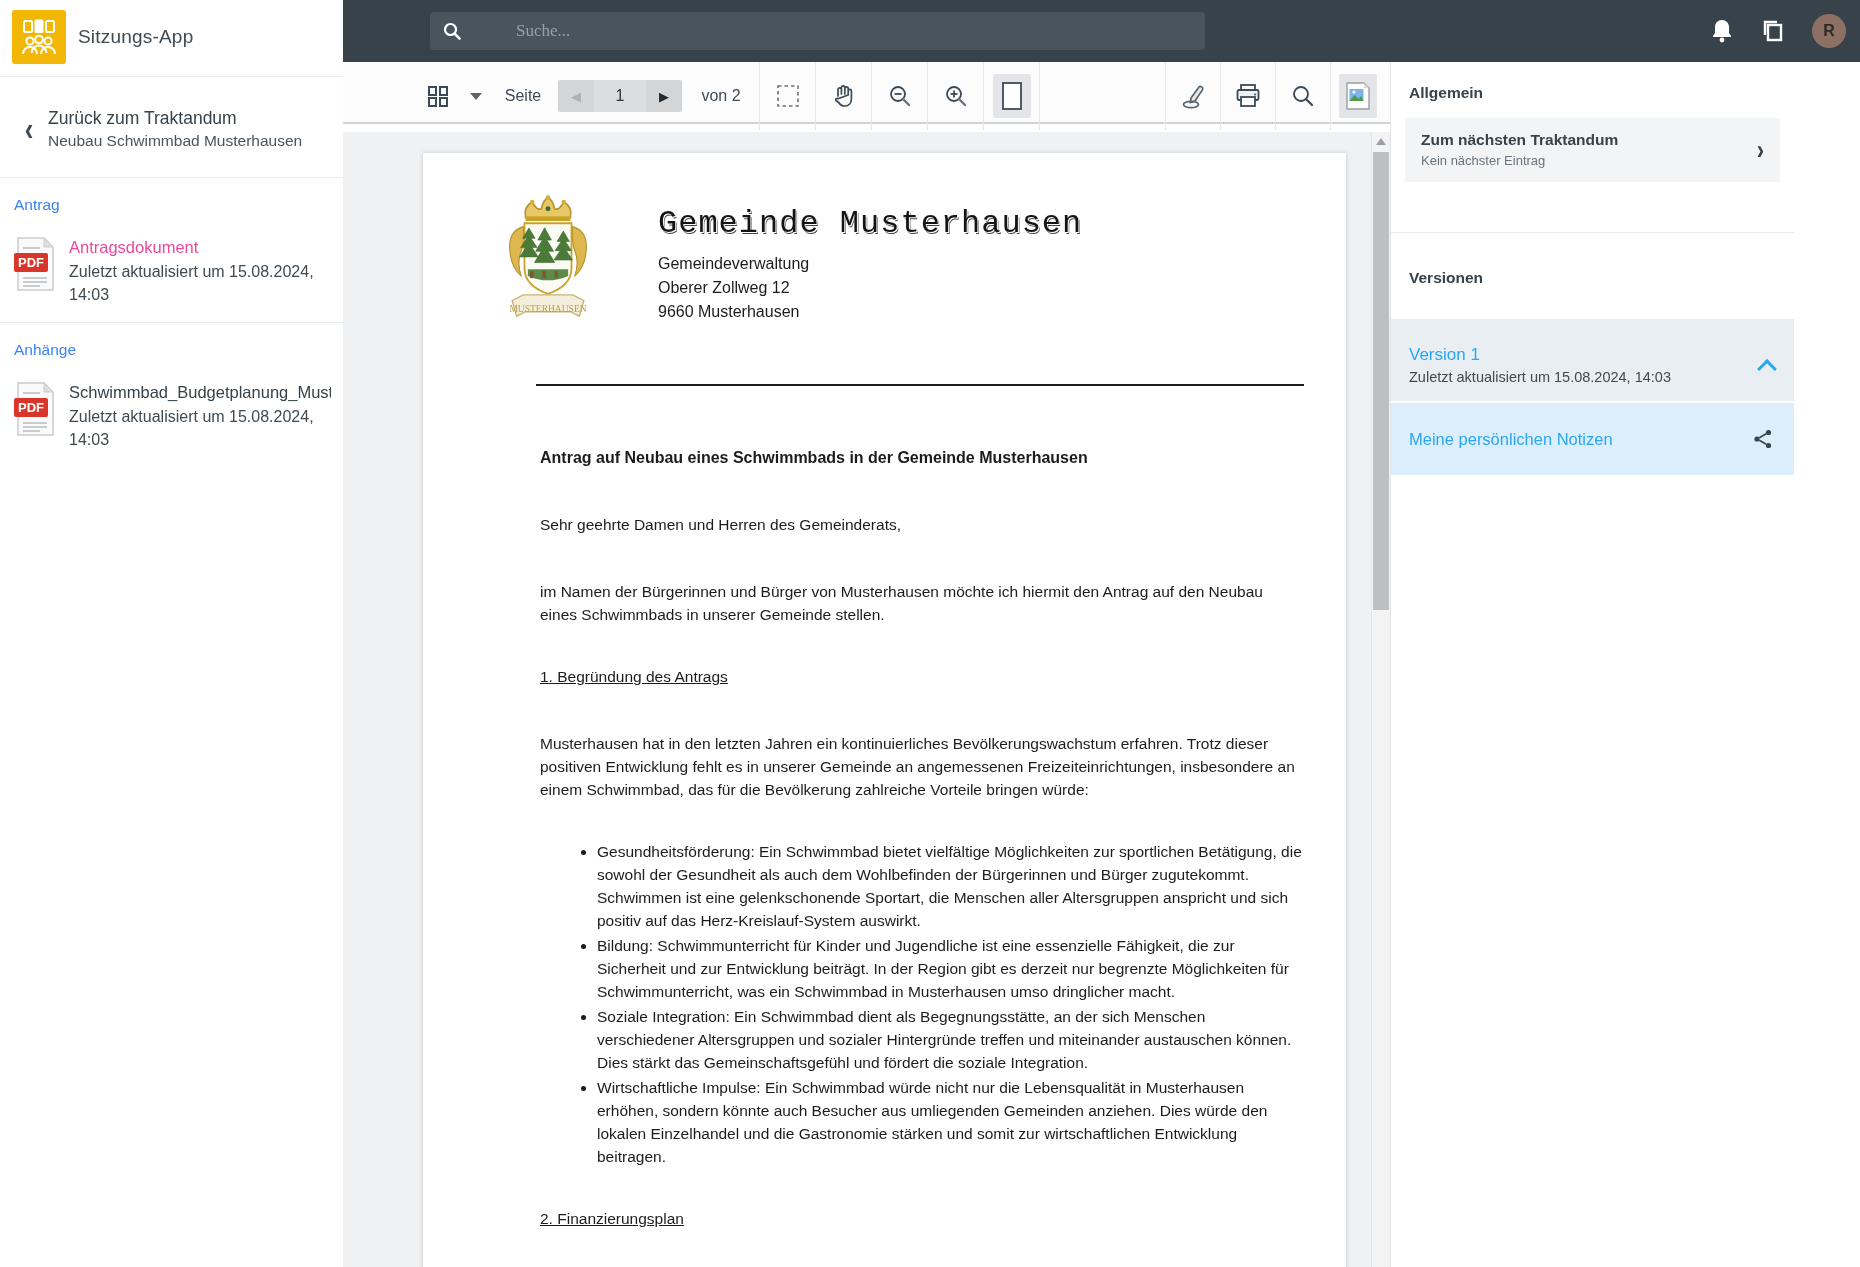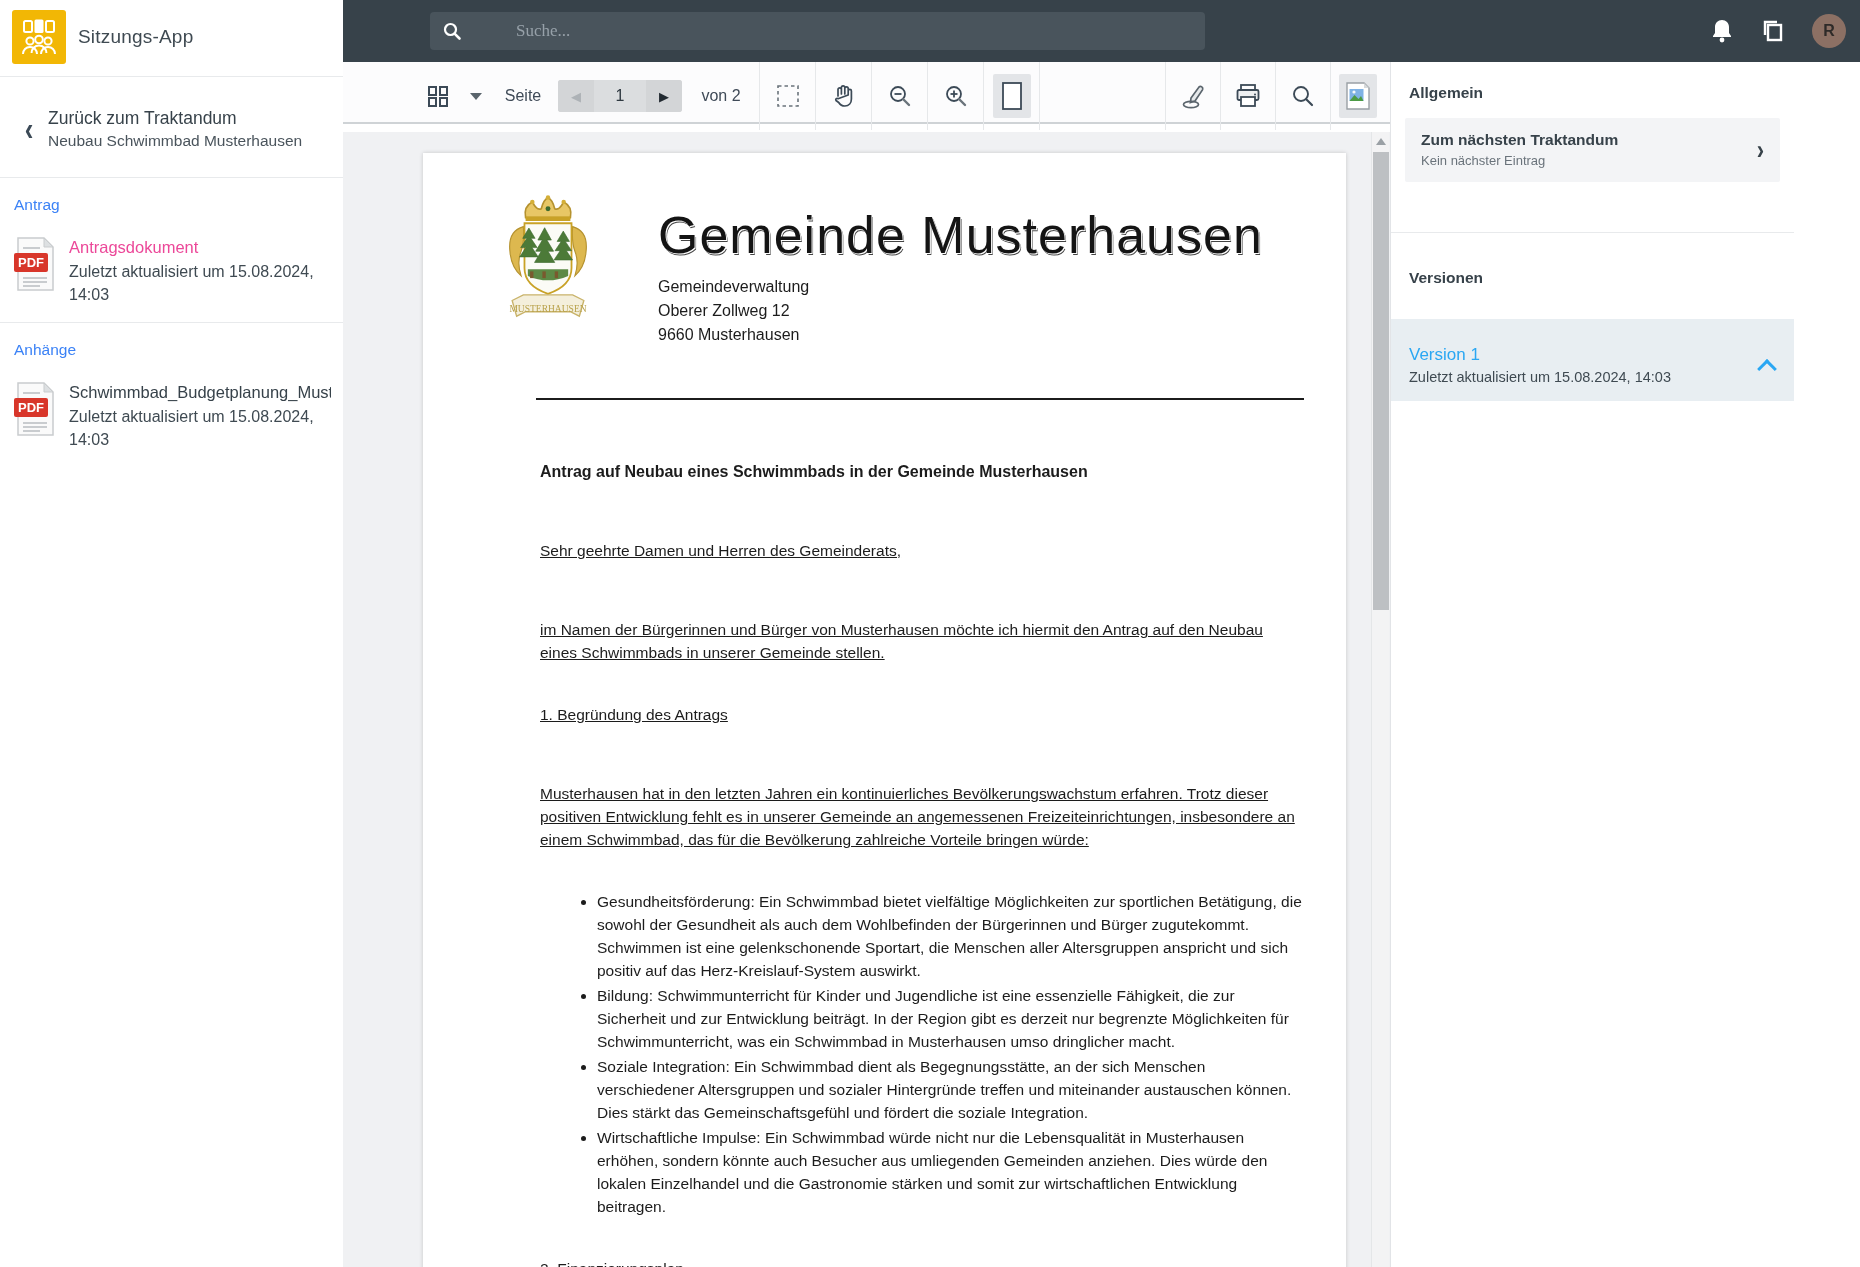--- a/index.html
+++ b/index.html
@@ -53,26 +53,26 @@
   .viewer { position:absolute; left:343px; top:132px; width:1047px; height:1135px; background:#F0F1F3; overflow:hidden; }
   .vscroll { position:absolute; right:1px; top:0; width:18px; height:1135px; background:#F3F3F4; border-left:1px solid #E4E6E8; }
   .vscroll .up { position:absolute; top:6px; left:4px; width:0; height:0; border-left:5px solid transparent; border-right:5px solid transparent; border-bottom:7px solid #9AA0A5; }
   .vscroll .thumb { position:absolute; top:20px; left:1px; width:16px; height:458px; background:#BDC0C3; }
 
   
   .page { position:absolute; left:80px; top:21px; width:923px; height:1400px; background:#fff; box-shadow:0 0 4px rgba(0,0,0,.18); color:#1C1C1C; }
   .doc-head { display:flex; margin:40px 0 0 69px; }
   .crest { width:112px; height:140px; flex:0 0 auto; }
   .head-text { margin-left:54px; padding-top:12px; }
-  .org-name { font-family:Liberation Sans, sans-serif; font-size:52px; color:#141414; letter-spacing:1px; white-space:nowrap; text-shadow:1px 1px 0 #fff, 1.5px 1.5px 0 #444; }
+  .org-name { font-family:Liberation Mono, monospace; font-size:32px; color:#141414; letter-spacing:1px; white-space:nowrap; text-shadow:1px 1px 0 #fff, 1.5px 1.5px 0 #444; }
   .addr { margin-top:10px; font-size:16px; line-height:24px; color:#1C1C1C; }
   .doc-body { margin:0 43px 0 117px; font-size:15.5px; line-height:23px; }
   .rule { border:none; border-top:2px solid #1C1C1C; margin:51px 0 0 -4px; width:768px; }
   .doc-title-line { font-weight:bold; font-size:16px; margin-top:60px; }
-  .para { margin-top:56px;text-decoration:underline; }
+  .para { margin-top:44px; }
   .uheading { margin-top:39px; text-decoration:underline; }
   ul.blist { margin-top:39px; padding-left:57px; }
   ul.blist li { margin-bottom:2px; }
 
   
   .rpanel { position:absolute; left:1390px; top:62px; width:404px; height:1205px; background:#fff; border-left:1px solid #E2E4E7; }
   .rp-header { font-size:15.5px; font-weight:600; color:#37424A; padding:22px 0 14px 18px; }
   .next-card { margin:2px 14px 0 14px; background:#F3F4F6; border-radius:2px; padding:11px 16px; display:flex; align-items:center; justify-content:space-between; cursor:pointer; }
   .next-title { font-size:15.5px; font-weight:600; color:#37424A; line-height:22px; }
   .next-sub { font-size:13px; color:#6A737B; line-height:20px; }
@@ -394,15 +394,25 @@
     <div class="rp-header" style="padding-top:36px;">Versionen</div>
 
     <div class="version-card">
       <div>
         <div class="version-title">Version 1</div>
         <div class="version-meta">Zuletzt aktualisiert um 15.08.2024, 14:03</div>
       </div>
       <span class="chev-up"></span>
     </div>
 
+    <div class="notes-row">
+      <span class="notes-label">Meine persönlichen Notizen</span>
+      <svg width="22" height="22" viewBox="0 0 22 22">
+        <circle cx="16.5" cy="4.5" r="2.6" fill="#3A444C"></circle>
+          <circle cx="5" cy="11" r="2.6" fill="#3A444C"></circle>
+          <circle cx="16.5" cy="17.5" r="2.6" fill="#3A444C"></circle>
+        <line x1="7.3" y1="9.7" x2="14.2" y2="5.8" stroke="#3A444C" stroke-width="1.8"></line>
+        <line x1="7.3" y1="12.3" x2="14.2" y2="16.2" stroke="#3A444C" stroke-width="1.8"></line>
+      </svg>
+    </div>
   </div>
 
 </div>
 
 </body></html>

